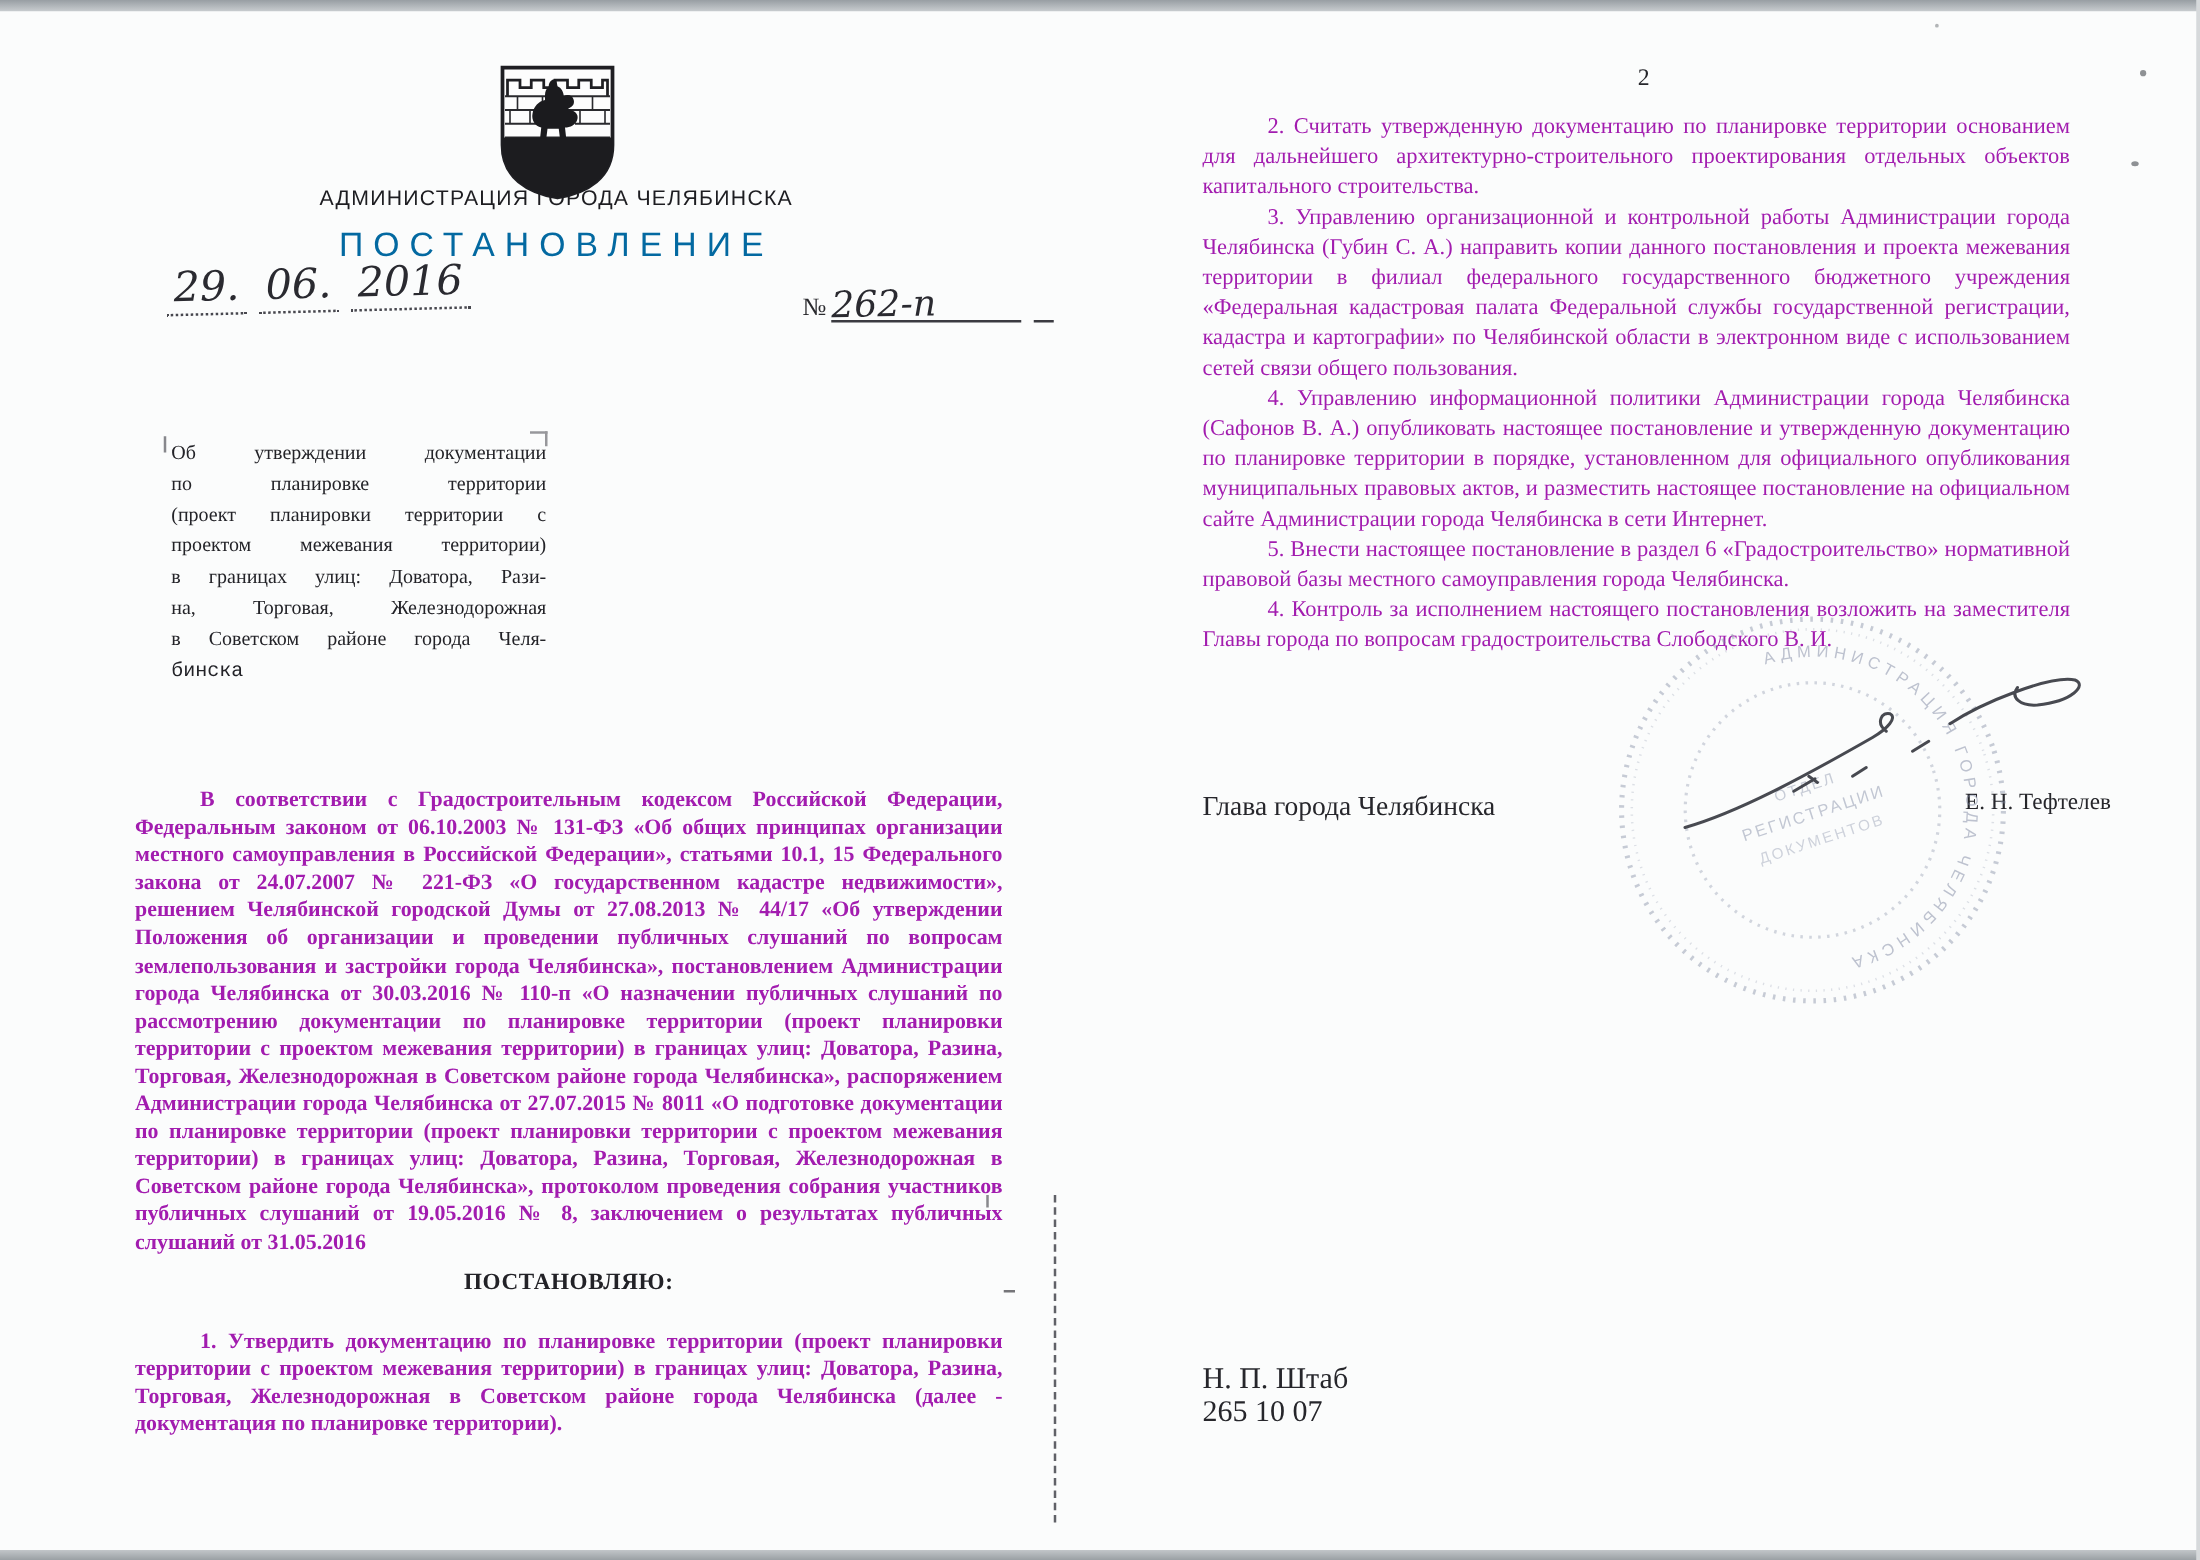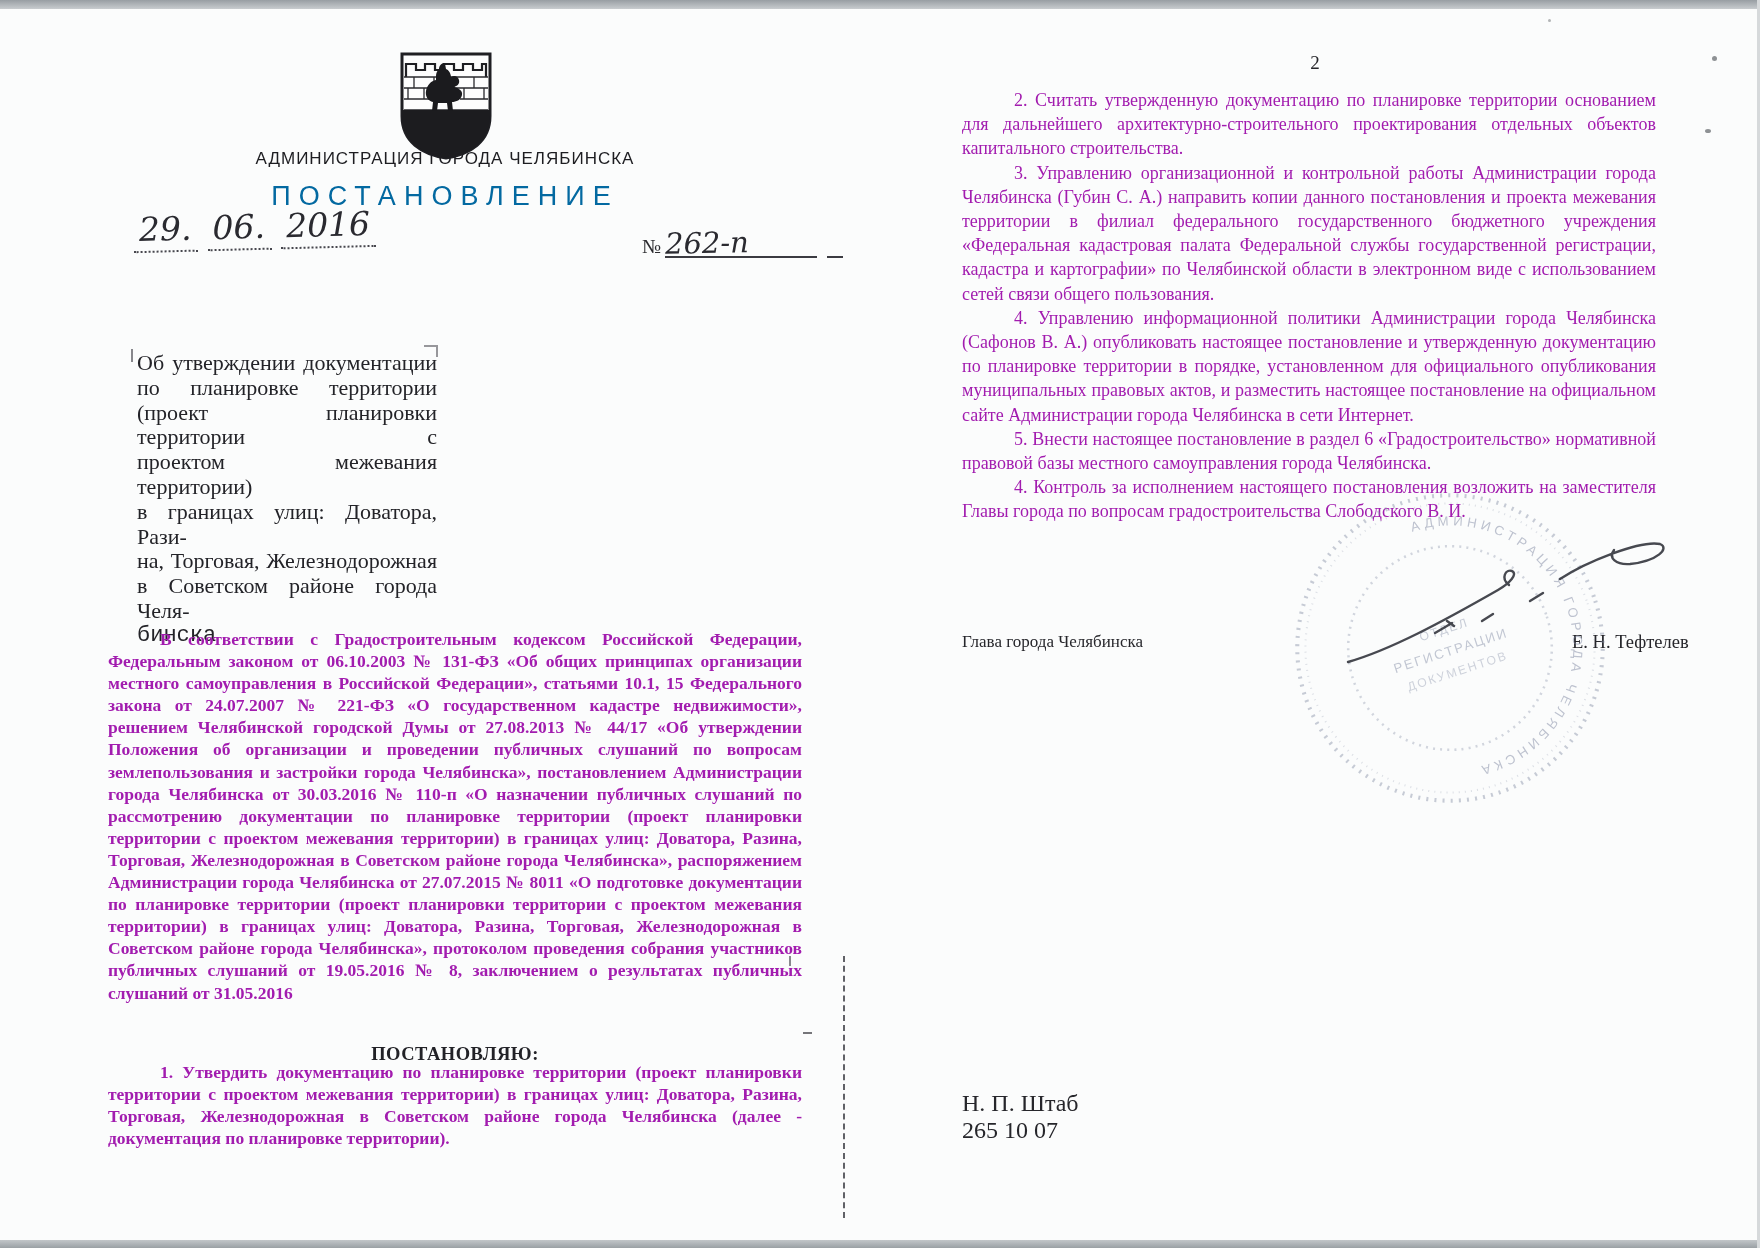--- a/index.html
+++ b/index.html
@@ -35,51 +35,51 @@
   .num-field { position:absolute; left:642px; top:222px; }
   .num-label { font-size:20px; color:#2a2a2e; }
   .num-line { display:inline-block; width:152px; border-bottom:2px solid #3b3b41;
               vertical-align:bottom; }
   .num-value { display:inline-block; font-size:29px; transform:rotate(-1deg);
                position:relative; top:4px; }
   .num-tail { display:inline-block; width:16px; border-bottom:2px solid #3b3b41;
               margin-left:6px; vertical-align:bottom; height:10px; }
 
   .title-block { position:absolute; left:137px; top:351px; width:300px;
-                 font-size:22px; line-height:24.8px; color:#232328; }
+                 font-size:16px; line-height:24.8px; color:#232328; }
   .title-line { text-align:justify; text-align-last:justify; }
   .title-line.last { text-align-last:left;font-family:Liberation Mono, monospace; }
   .mark-left-tick { position:absolute; left:131px; top:349px; width:2px; height:13px;
                     background:#55555c; opacity:.7; }
   .mark-right-corner { position:absolute; left:424px; top:345px; width:14px; height:12px;
                        border-top:2px solid #55555c; border-right:2px solid #55555c; opacity:.6; }
 
   .col1 { position:absolute; left:108px; width:694px;font-weight:bold; }
   .body-par { font-size:17.5px; line-height:22.1px; text-align:justify;
               text-indent:52px; color:#a21caf; }
   .p1-body { top:628px; }
   .resolve-head { top:1016px; text-align:center; font-size:18.5px; letter-spacing:.5px;
-                  color:#222227;margin-top:28px; }
+                  color:#222227; }
   .p1-item1 { top:1061px; }
 
   
   .fold-line { position:absolute; left:843px; top:956px; height:262px; width:0;
                border-left:2px dashed #46464e; opacity:.85; }
   .fold-dash { position:absolute; left:803px; top:1032px; width:9px; height:2px;
                background:#3c3c42; opacity:.7; }
   .fold-tick { position:absolute; left:789px; top:956px; width:2px; height:10px;
                background:#3c3c42; opacity:.6; }
 
   
   .page-num { position:absolute; left:1285px; top:52px; width:60px; text-align:center;
               font-size:19px; color:#26262b; }
   .col2 { position:absolute; left:962px; top:88px; width:694px; }
   .col2 .body-par { font-size:18px; line-height:24.2px; }
 
-  .sig-position { position:absolute; left:962px; top:632px; font-size:17px; color:#26262b; }
+  .sig-position { position:absolute; left:962px; top:632px; font-size:22px; color:#26262b; }
   .sig-name { position:absolute; left:1572px; top:632px; font-size:18.5px; color:#26262b; }
 
   .stamp-svg { position:absolute; left:1282px; top:480px; width:336px; height:336px; opacity:.85; }
   .sig-svg { position:absolute; left:1230px; top:500px; width:470px; height:330px; }
 
   .footer { position:absolute; left:962px; top:1090px; font-size:24px; line-height:27px;
             color:#26262b; }
 </style>
 </head>
 <body>

